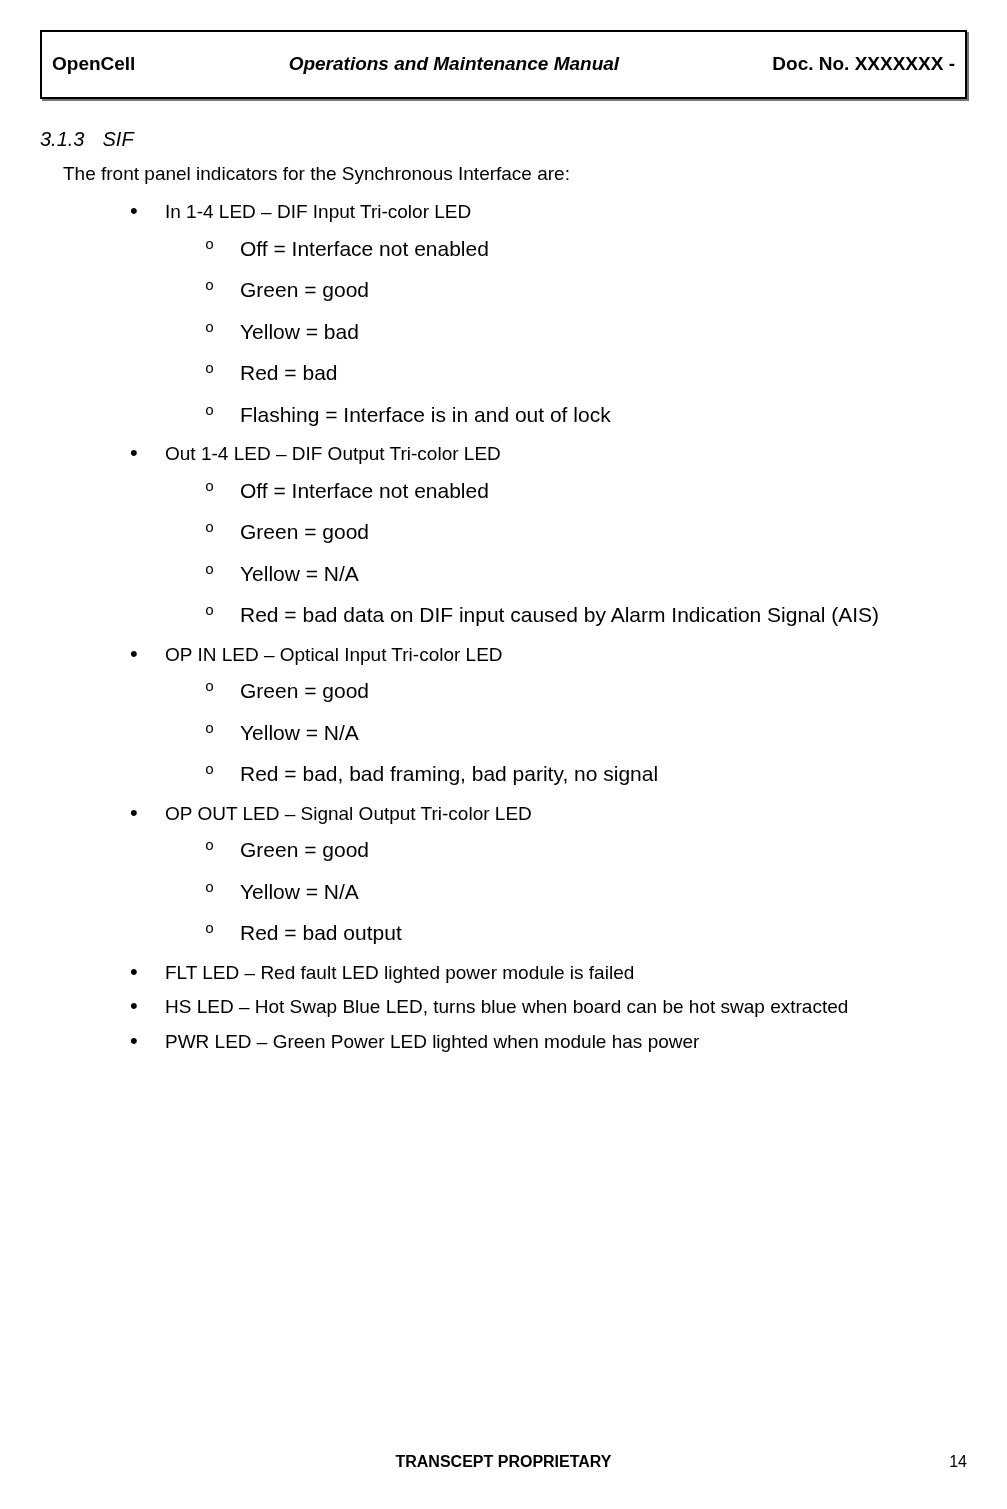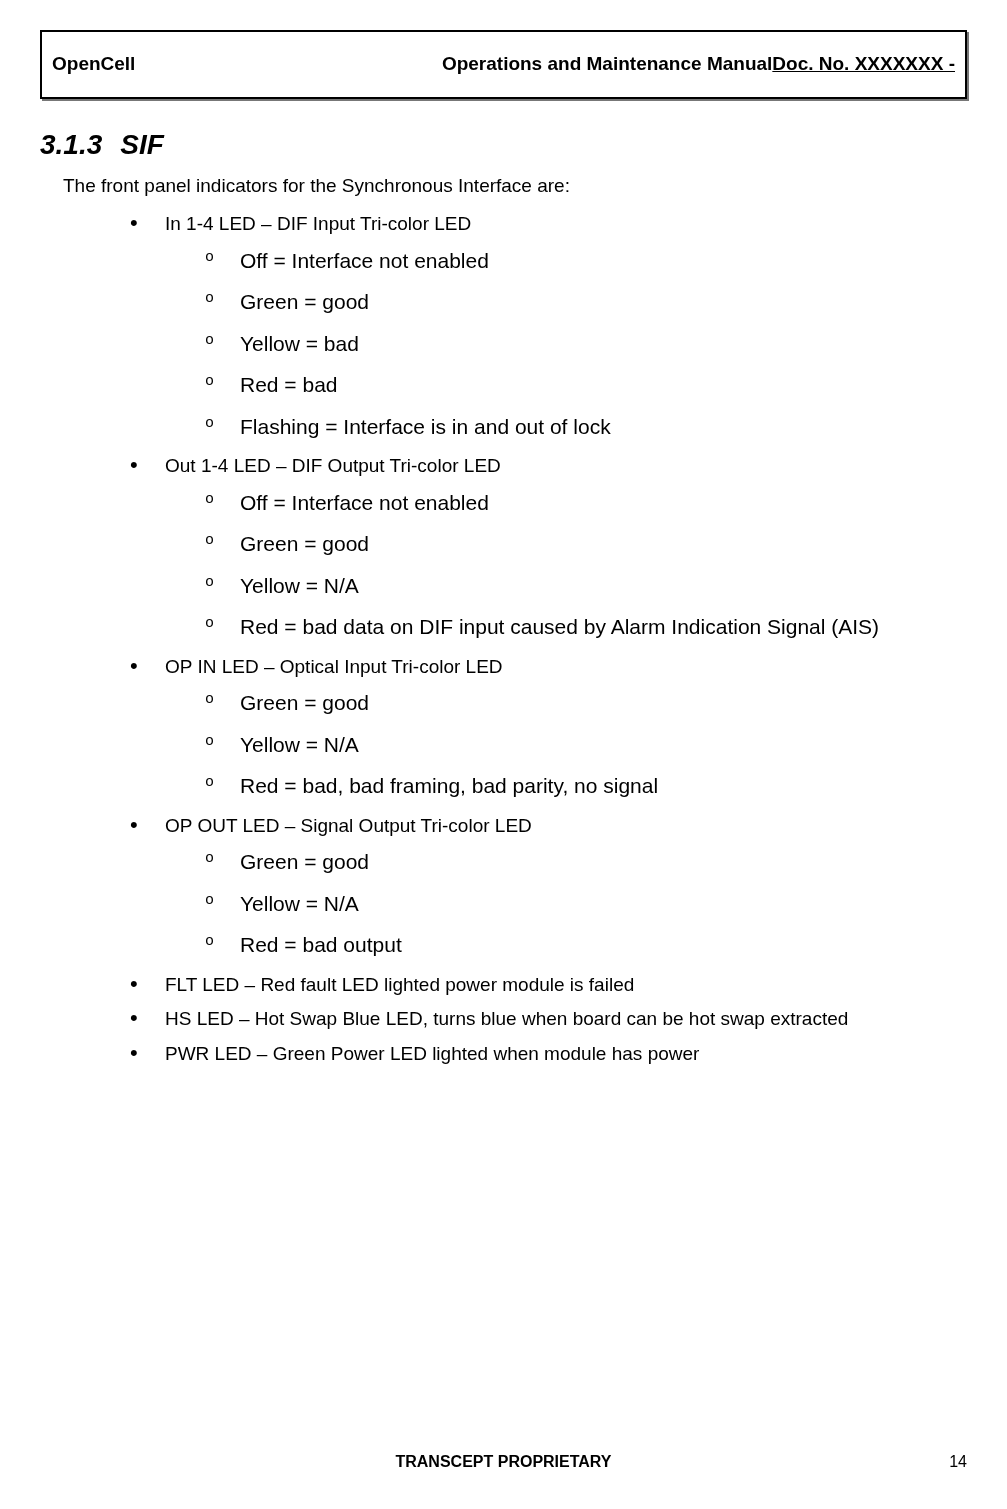--- a/index.html
+++ b/index.html
@@ -22,26 +22,26 @@
       border: 2px solid #000;
       padding: 18px 10px;
       display: flex;
       justify-content: space-between;
       font-weight: bold;
       font-size: 19px;
       box-shadow: 2px 2px 0 #777;
       margin-bottom: 25px;
     }
     .header-bar > span:first-child { text-align:left; }
-    .header-bar > span:nth-child(2){ text-align:right; flex:1; }
-    .header-bar > span:last-child { text-align:center;text-decoration:underline; }
+    .header-bar > span:nth-child(2){ text-align:center; flex:1;font-style:italic; }
+    .header-bar > span:last-child { text-align:center; }
     .section-heading {
-      font-weight: bold;
+      font-weight: normal;
       font-style: italic;
-      font-size: 28px;
+      font-size: 20px;
       margin: 12px 0 6px 0;
     }
     .section-heading .num { margin-right: 18px; }
     .intro {
       margin: 0 0 10px 23px;
       font-size: 19px;
     }
     ul.level1 {
       list-style: none;
       margin: 0 0 0 90px;

